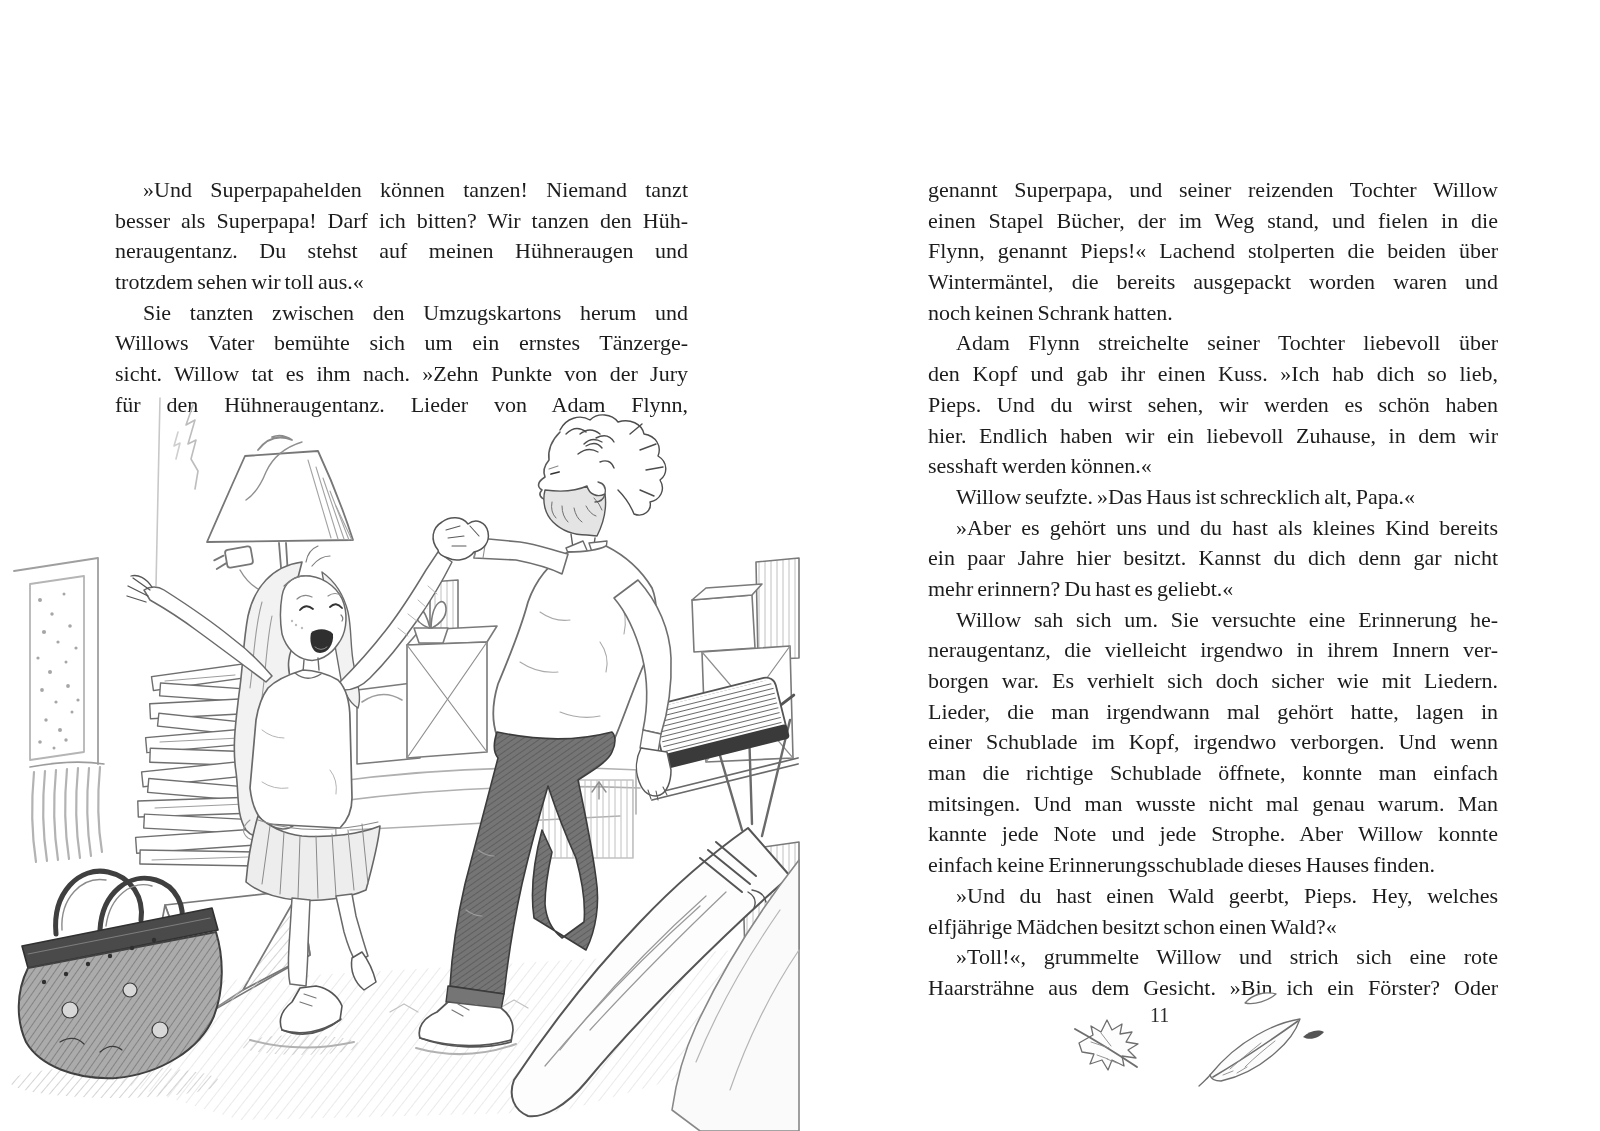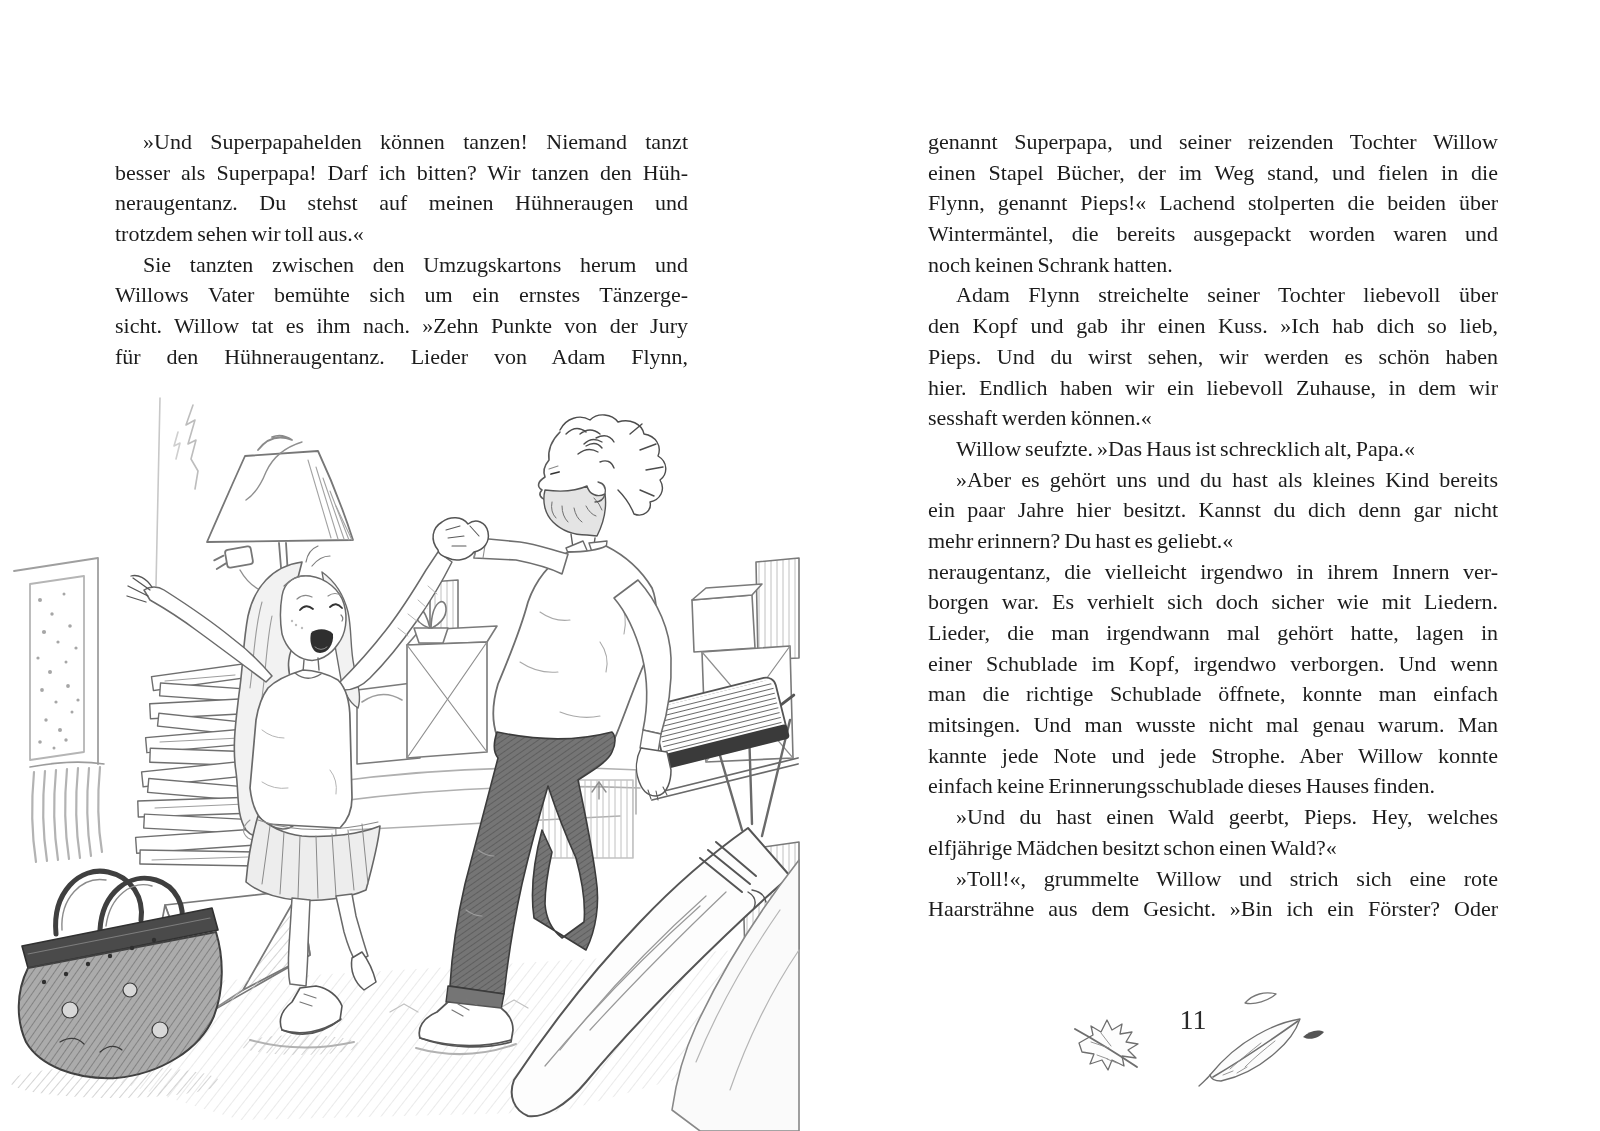--- a/index.html
+++ b/index.html
@@ -1,26 +1,26 @@
 <!DOCTYPE html>
 <html><head>
 <meta charset="utf-8">
 <style>
   html,body{margin:0;padding:0;background:#ffffff;}
   .spread{position:relative;width:1600px;height:1131px;background:#ffffff;overflow:hidden;
           font-family:"Liberation Serif","DejaVu Serif",serif;color:#1c1c1c;}
-  .tcol{position:absolute;font-size:22px;line-height:30.7px;word-spacing:-1.5px;}
+  .tcol{position:absolute;font-size:22px;line-height:30.7px;word-spacing:-1.5px;margin-top:48px;}
   .tcol-left{left:115px;top:127px;width:573px;}
   .tcol-right{left:928px;top:127px;width:570px;}
   .ln{height:30.7px;text-align:justify;text-align-last:justify;}
   .ln.ind{text-indent:28px;}
   .ln.end{text-align:left;text-align-last:left;}
   .illus{position:absolute;left:0;top:390px;width:800px;height:741px;}
-  .folio-num{position:absolute;left:1150px;top:1004px;width:86px;text-align:center;
-             font-size:28px;color:#2a2a2a;}
+  .folio-num{position:absolute;left:1150px;top:1004px;width:86px;text-align:left;
+             font-size:20px;color:#2a2a2a;}
   .folio-leaves{position:absolute;left:1055px;top:983px;width:290px;height:110px;}
   svg *{vector-effect:none;}
 </style>
 </head>
 <body>
 
 <div class="spread">
 
   <div>
     <div class="tcol tcol-left">
@@ -387,20 +387,21 @@
       <div class="ln end">noch keinen Schrank hatten.</div>
       <div class="ln ind">Adam Flynn streichelte seiner Tochter liebevoll über</div>
       <div class="ln">den Kopf und gab ihr einen Kuss. »Ich hab dich so lieb,</div>
       <div class="ln">Pieps. Und du wirst sehen, wir werden es schön haben</div>
       <div class="ln">hier. Endlich haben wir ein liebevoll Zuhause, in dem wir</div>
       <div class="ln end">sesshaft werden können.«</div>
       <div class="ln ind end">Willow seufzte. »Das Haus ist schrecklich alt, Papa.«</div>
       <div class="ln ind">»Aber es gehört uns und du hast als kleines Kind bereits</div>
       <div class="ln">ein paar Jahre hier besitzt. Kannst du dich denn gar nicht</div>
       <div class="ln end">mehr erinnern? Du hast es geliebt.«</div>
+      <div class="ln ind">Willow sah sich um. Sie versuchte eine Erinnerung he-</div>
       <div class="ln">neraugentanz, die vielleicht irgendwo in ihrem Innern ver-</div>
       <div class="ln">borgen war. Es verhielt sich doch sicher wie mit Liedern.</div>
       <div class="ln">Lieder, die man irgendwann mal gehört hatte, lagen in</div>
       <div class="ln">einer Schublade im Kopf, irgendwo verborgen. Und wenn</div>
       <div class="ln">man die richtige Schublade öffnete, konnte man einfach</div>
       <div class="ln">mitsingen. Und man wusste nicht mal genau warum. Man</div>
       <div class="ln">kannte jede Note und jede Strophe. Aber Willow konnte</div>
       <div class="ln end">einfach keine Erinnerungsschublade dieses Hauses finden.</div>
       <div class="ln ind">»Und du hast einen Wald geerbt, Pieps. Hey, welches</div>
       <div class="ln end">elfjährige Mädchen besitzt schon einen Wald?«</div>

